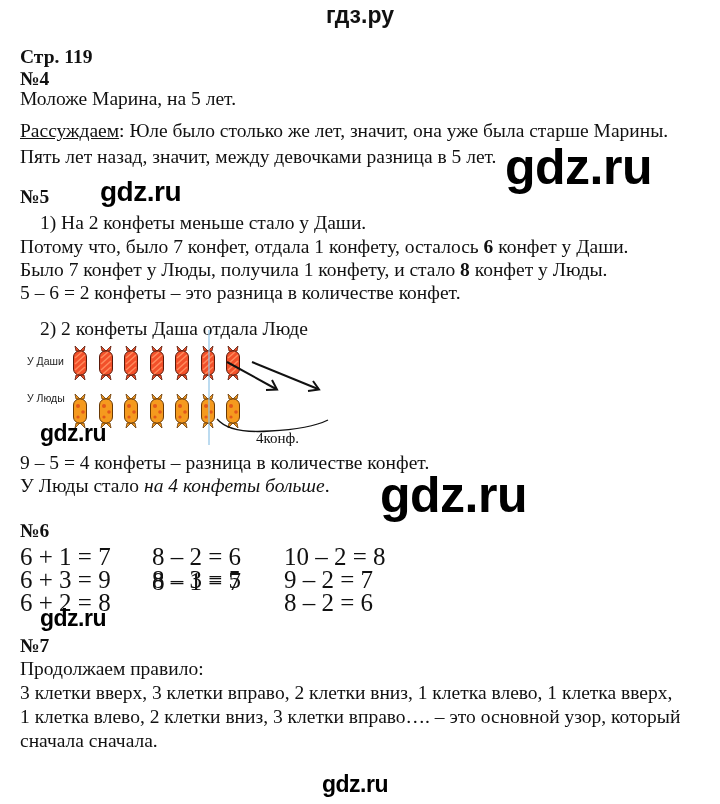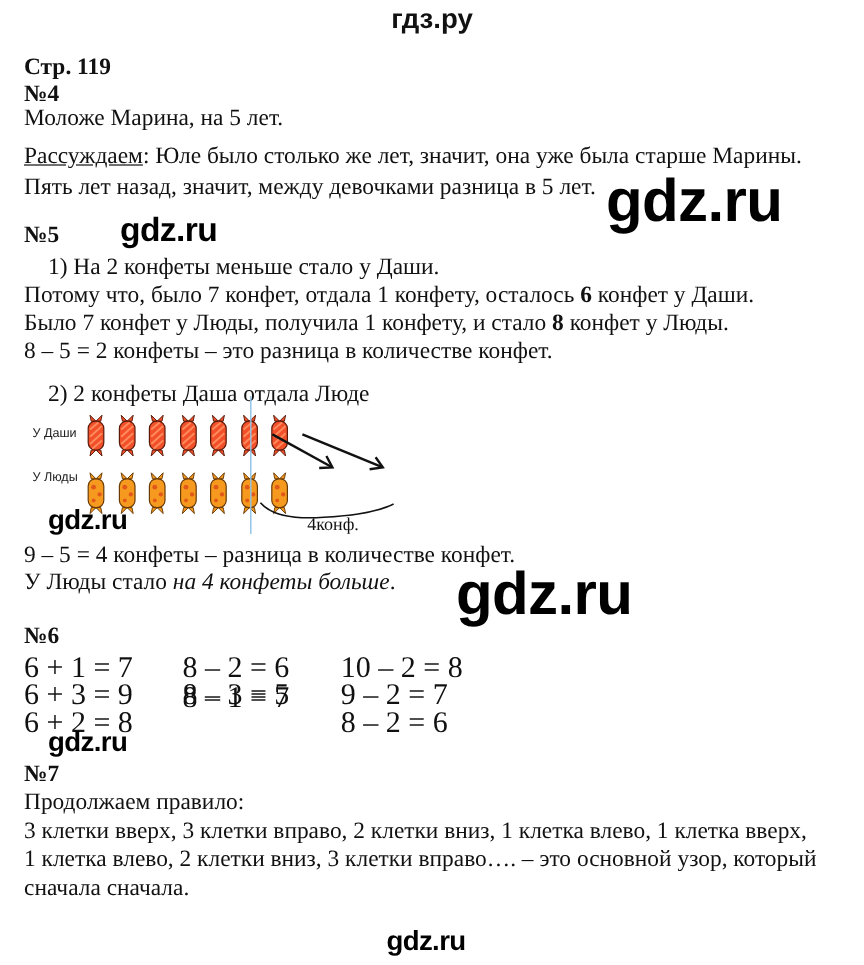--- a/index.html
+++ b/index.html
@@ -46,21 +46,21 @@
 <div class="line" style="top:146px;">Пять лет назад, значит, между девочками разница в 5 лет.</div>
 
 <div class="line bold" style="top:186px;">№5</div>
 <div class="line" style="top:212px; left:40px;">1) На 2 конфеты меньше стало у Даши.</div>
 <div class="line" style="top:236px;">
   <span>Потому что, было 7 конфет, отдала 1 конфету, осталось </span><span class="bold">6</span><span> конфет у Даши.</span>
 </div>
 <div class="line" style="top:259px;">
   <span>Было 7 конфет у Люды, получила 1 конфету, и стало </span><span class="bold">8</span><span> конфет у Люды.</span>
 </div>
-<div class="line" style="top:282px;">8 – 5 = 2 конфеты – это разница в количестве конфет.</div>
+<div class="line" style="top:282px;">5 – 6 = 2 конфеты – это разница в количестве конфет.</div>
 
 <div class="line" style="top:318px; left:40px;">2) 2 конфеты Даша отдала Люде</div>
 
 <div class="abs" style="left:0; top:330px; width:720px; height:130px;">
   <div class="row-label" style="left:27px; top:25px;">У Даши</div>
   <div class="row-label" style="left:27px; top:62px;">У Люды</div>
 
   <div class="candy-row" style="top:14px;" id="dasha-row">
       <svg class="candy" viewBox="0 0 16 38">
       <path d="M3 2 L8 7 L13 2 L12 7 L4 7 Z" fill="#f2502a" stroke="#5a1a0a" stroke-width="0.8"></path>

